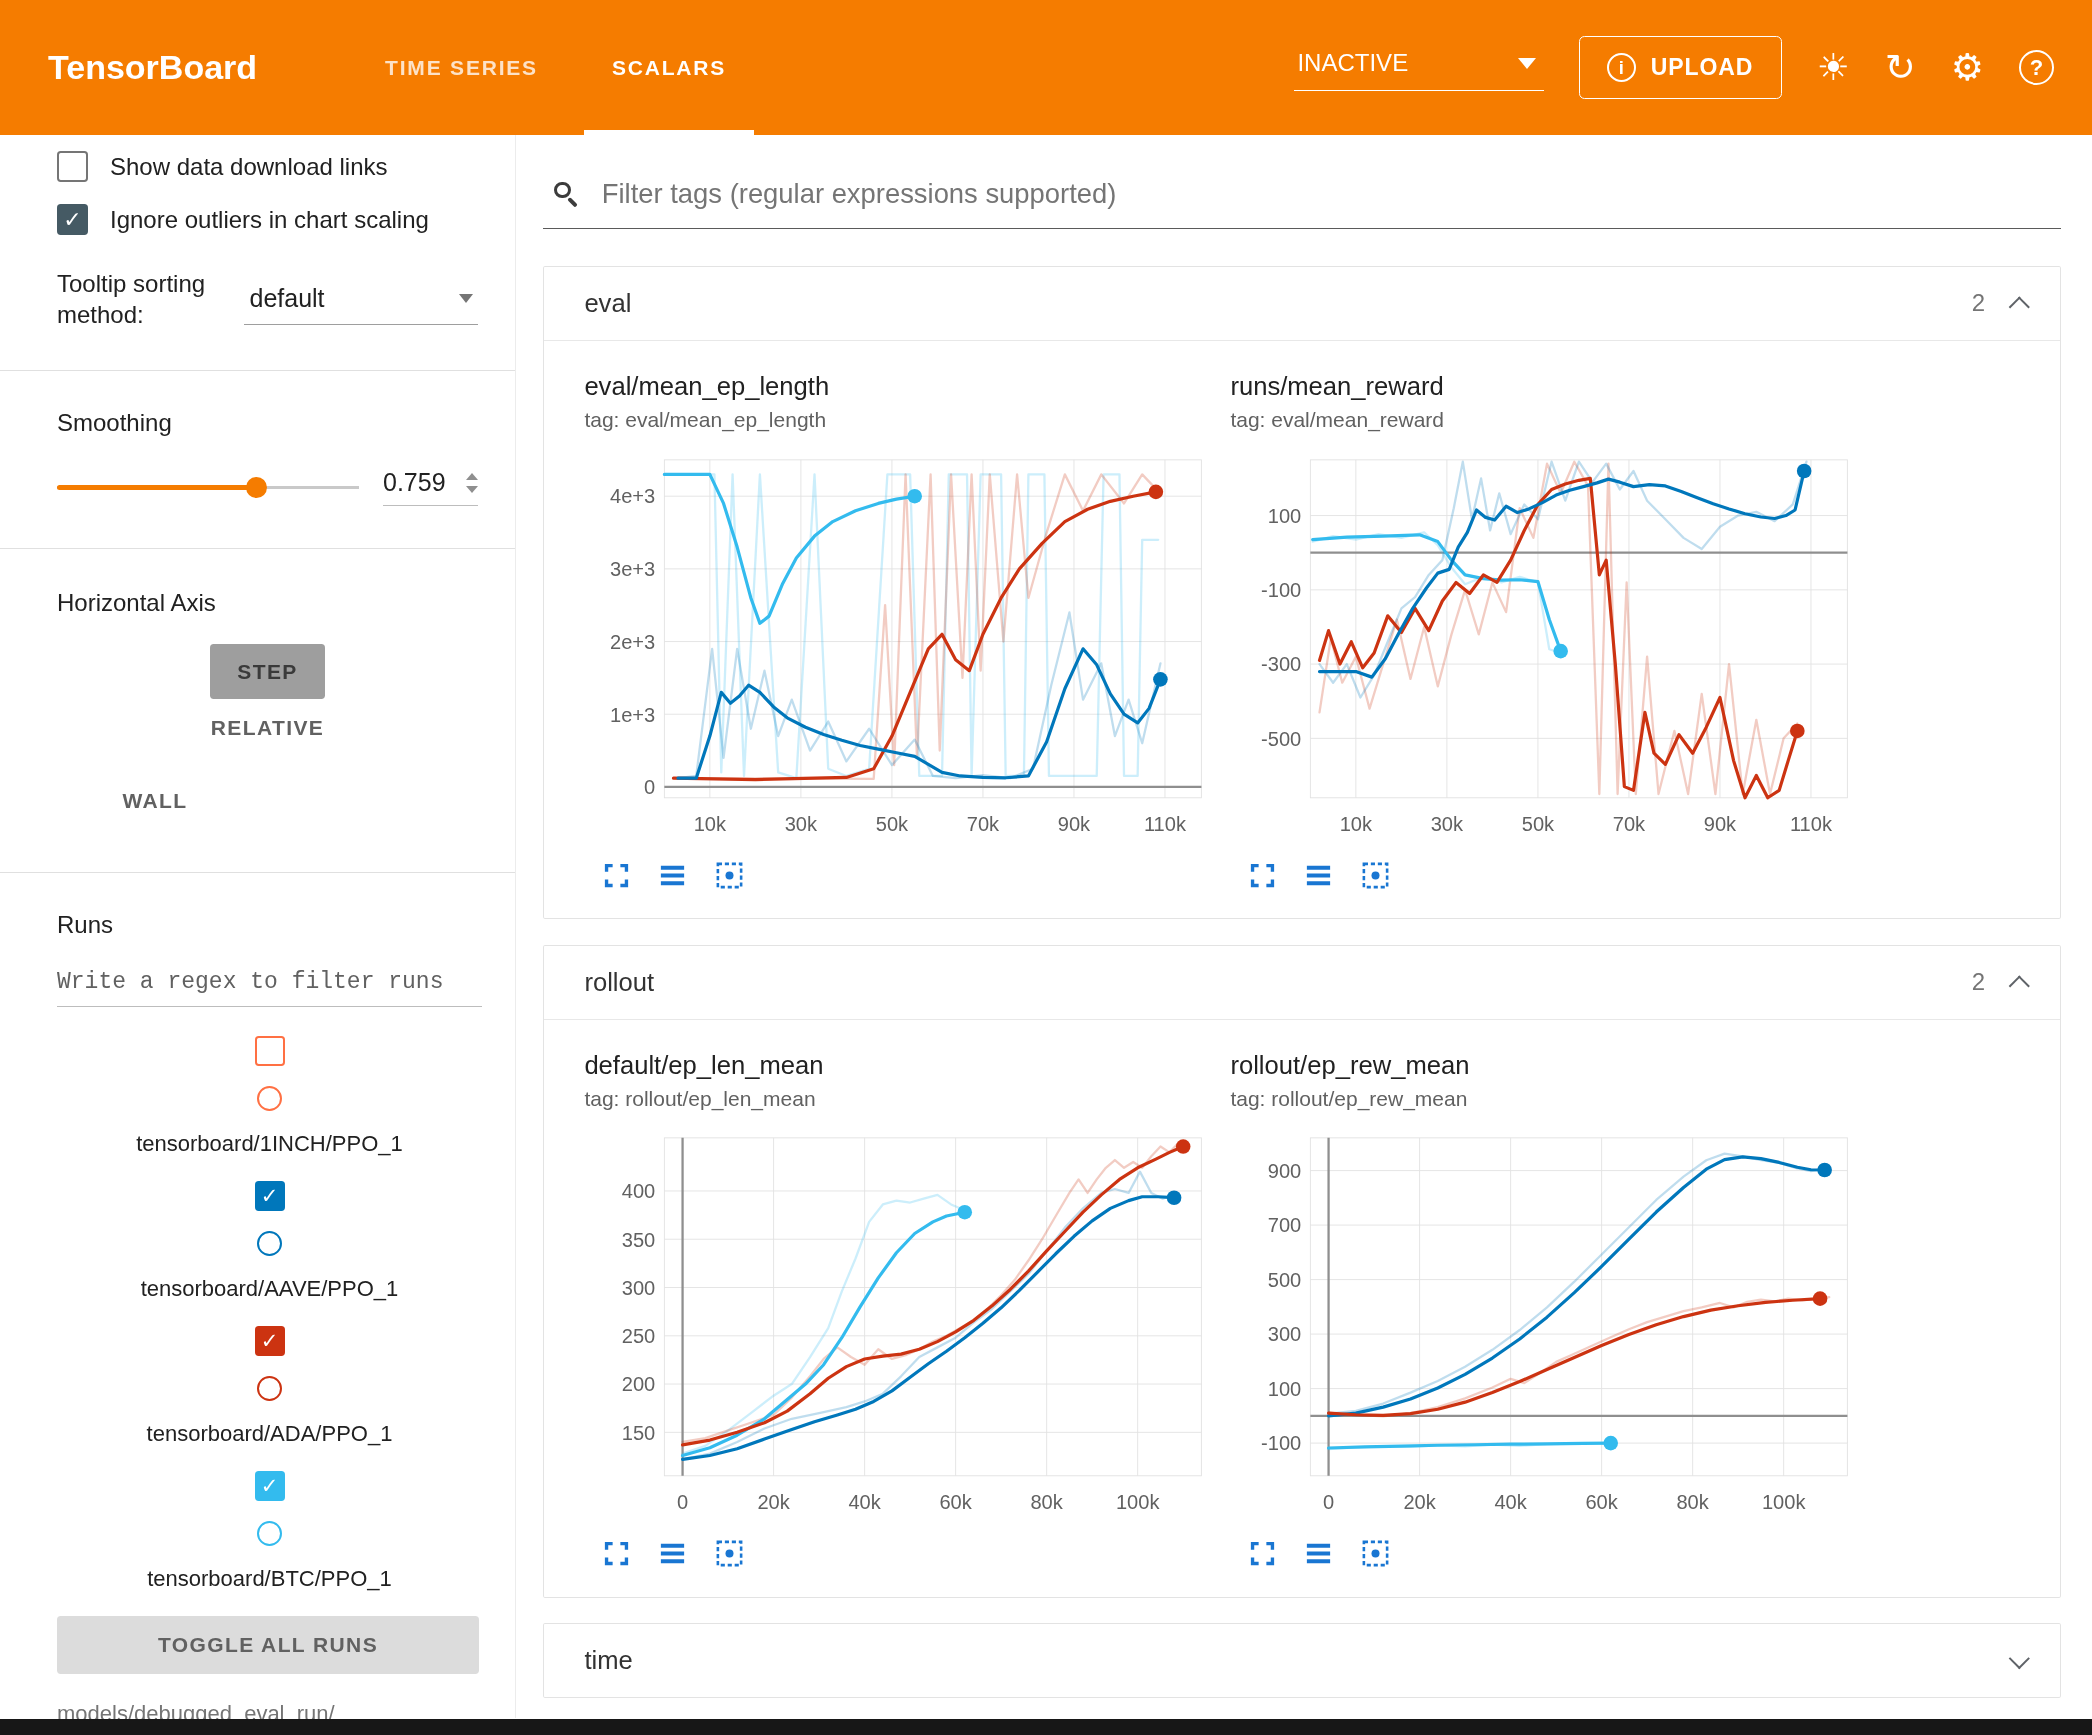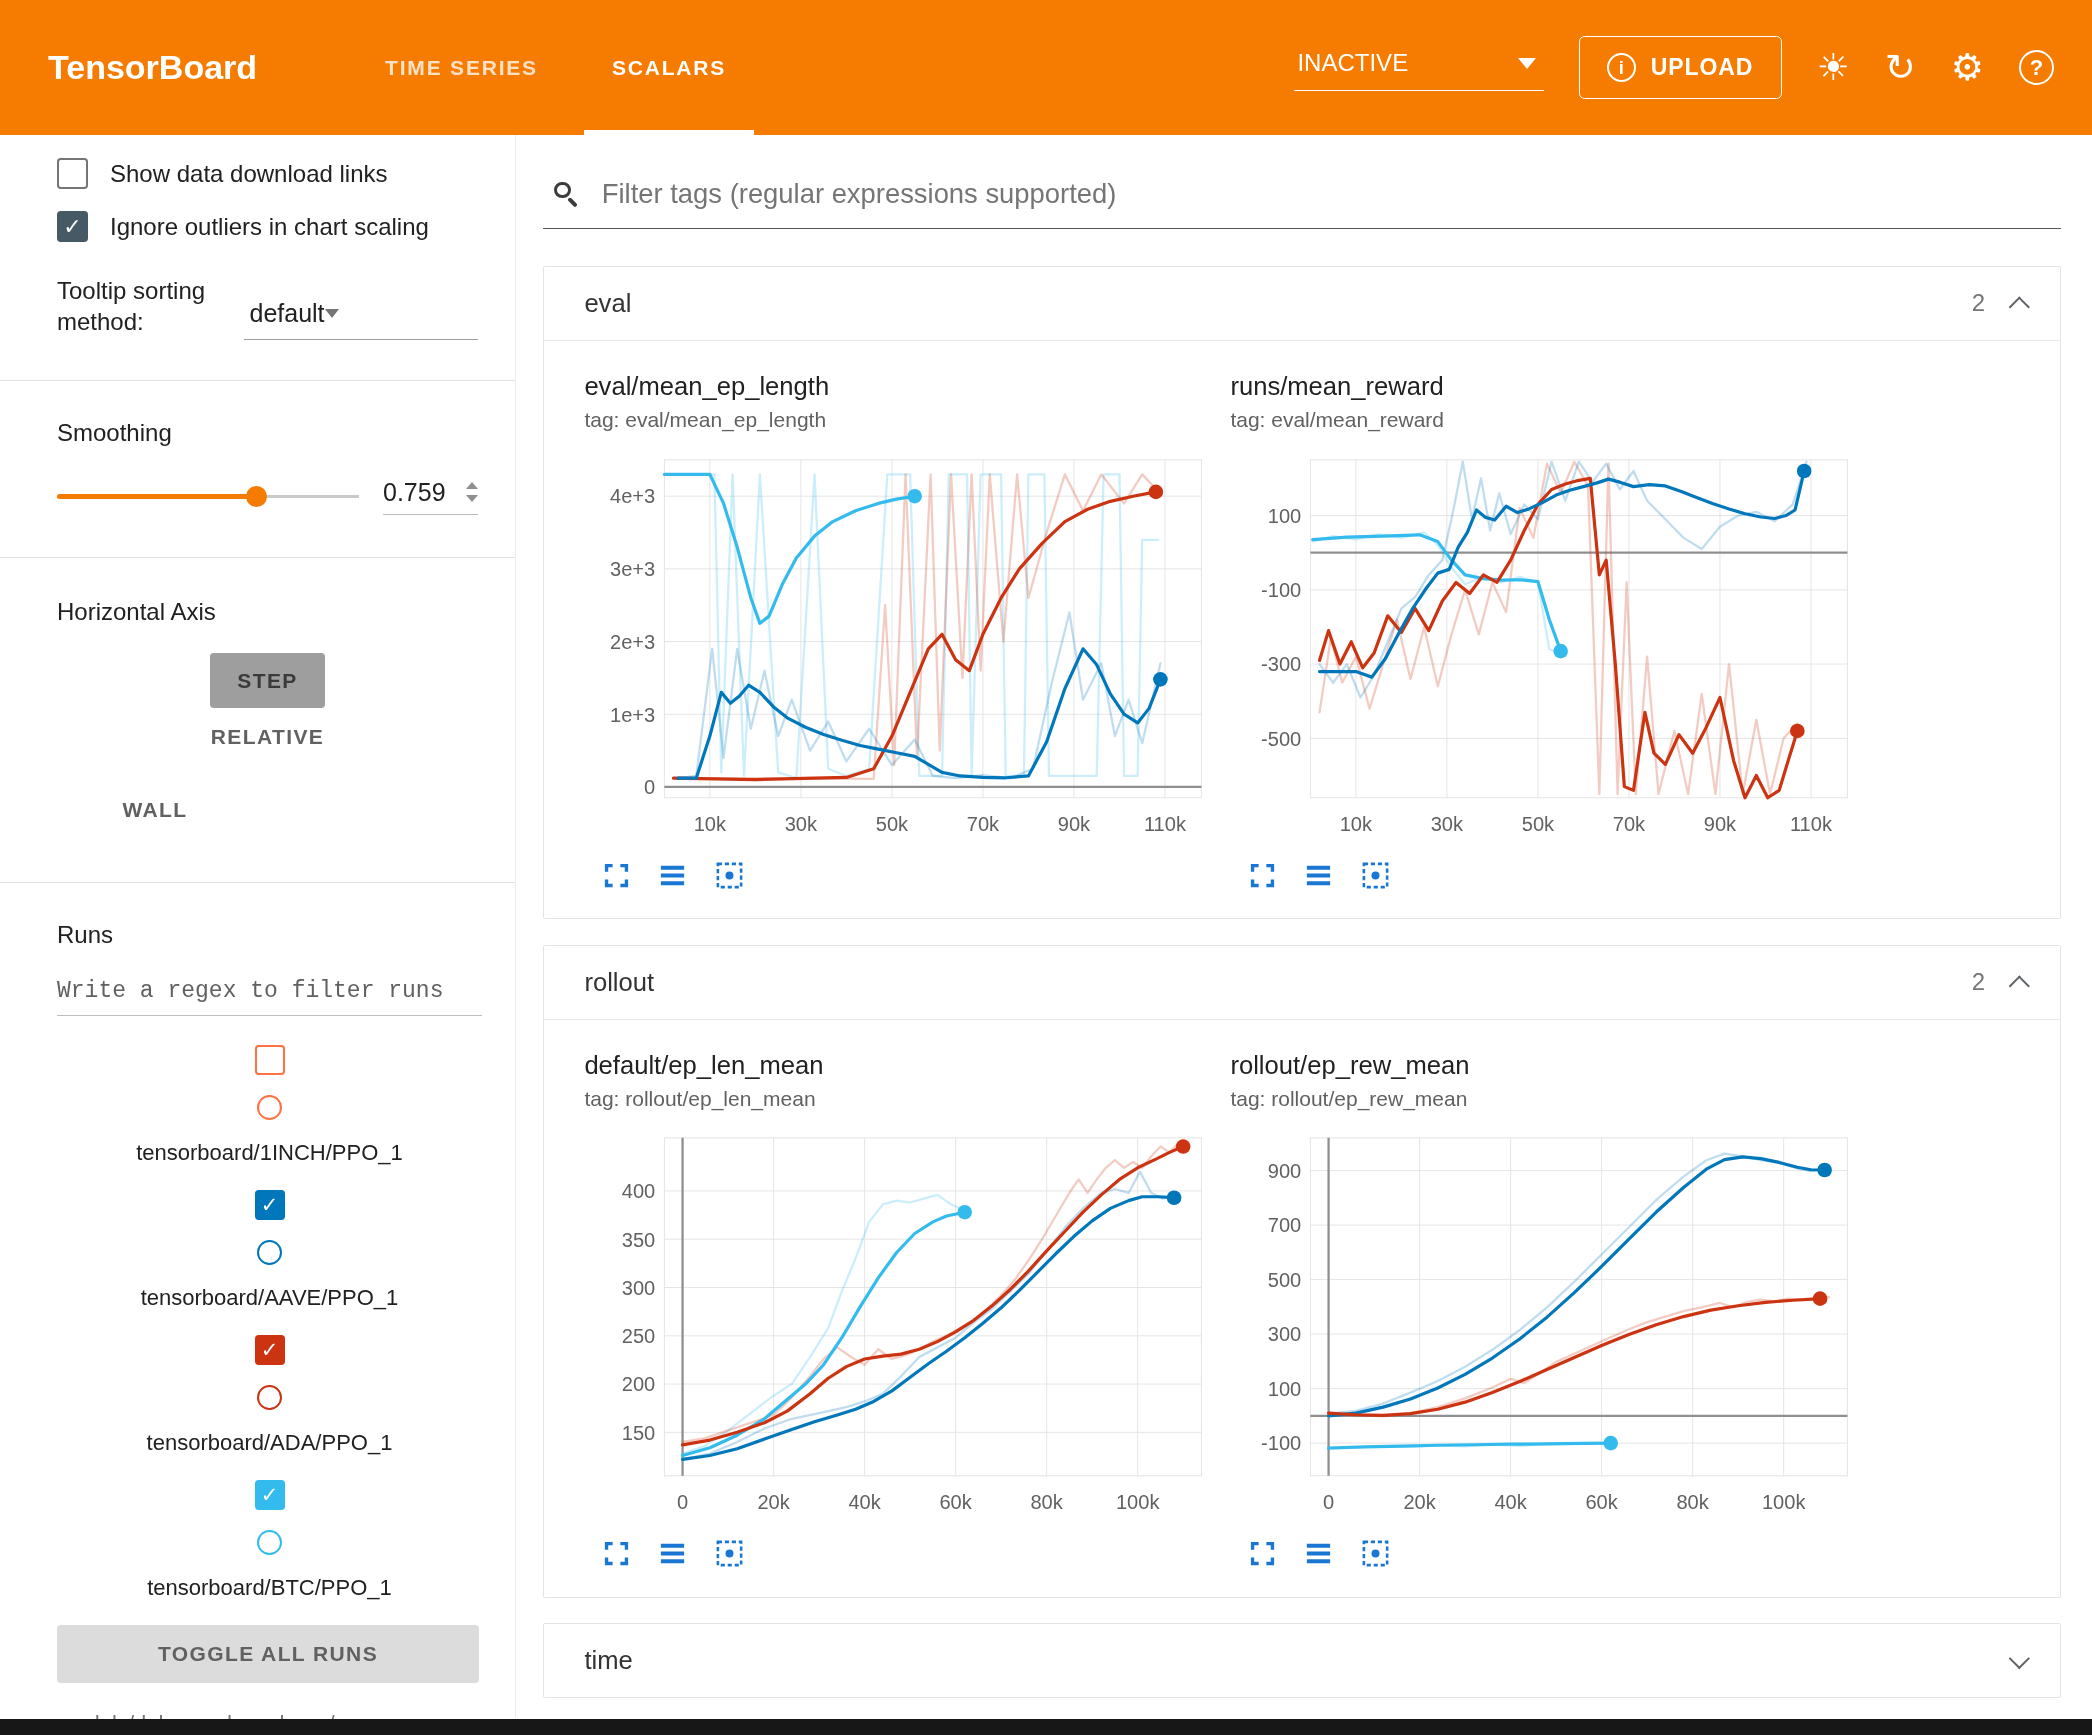--- a/index.html
+++ b/index.html
@@ -17,30 +17,30 @@
   .status-dd{width:239px;display:flex;align-items:center;justify-content:space-between;border-bottom:1.8px solid #fff;padding:5.5px 7.3px 12.8px 3.7px;color:#fff;font-weight:normal;font-size:24px;cursor:pointer;}
   .caret{width:0;height:0;border-left:9.1px solid transparent;border-right:9.1px solid transparent;border-top:11px solid #fff;}
   .caret.gray{border-left-width:7.3px;border-right-width:7.3px;border-top:9.1px solid #757575;}
   .upload-btn{display:flex;align-items:center;gap:14.6px;background:transparent;border:1.8px solid #fff;border-radius:5.5px;color:#fff;font-size:23px;letter-spacing:0.9px;font-weight:bold;padding:16.4px 27.4px;cursor:pointer;font-family:inherit;}
   .info-circle{width:29px;height:29px;border:2.7px solid #fff;border-radius:50%;display:grid;place-items:center;font-size:18.3px;font-style:normal;font-weight:bold;box-sizing:border-box;}
   .hicon{color:#fff;font-size:37px;line-height:1;font-family:"DejaVu Sans",sans-serif;cursor:pointer;}
   .qcircle{width:35px;height:35px;border:2.7px solid #fff;border-radius:50%;box-sizing:border-box;display:grid;place-items:center;font-size:22px;font-weight:bold;font-family:"Liberation Sans",sans-serif;}
 
   
   .content{display:flex;height:1583px;}
-  .sidebar{width:516px;flex:0 0 516px;border-right:0.9px solid #ececec;box-sizing:border-box;padding-top:23px;background:#fff;}
+  .sidebar{width:516px;flex:0 0 516px;border-right:0.9px solid #ececec;box-sizing:border-box;padding-top:16px;background:#fff;}
   .main{flex:1;padding:35px 31px 0 27.4px;box-sizing:border-box;overflow:hidden;}
 
   
   .opt-row{display:flex;align-items:center;gap:22px;margin:0 14.6px 22px 57px;font-size:24px;white-space:nowrap;cursor:pointer;}
   .cb{width:31px;height:31px;border:2.7px solid #757575;border-radius:3.7px;box-sizing:border-box;display:grid;place-items:center;color:#fff;font-size:22px;font-weight:bold;flex:0 0 auto;font-family:"DejaVu Sans",sans-serif;}
   .cb.checked{background:#455a64;border-color:#455a64;}
   .tooltip-row{display:flex;align-items:flex-start;margin:33px 37px 40px 57px;}
   .tt-label{width:187px;font-size:24px;line-height:1.3;}
-  .dd{flex:1;display:flex;align-items:center;border-bottom:0.9px solid #9e9e9e;padding:3.7px 5.5px 11px 5.5px;font-size:25px;margin-top:20px;cursor:pointer;}
+  .dd{flex:1;display:flex;align-items:center;justify-content:space-between;border-bottom:0.9px solid #9e9e9e;padding:3.7px 5.5px 11px 5.5px;font-size:25px;margin-top:12px;cursor:pointer;}
   .divider{border:none;border-top:0.9px solid #e0e0e0;margin:0;}
   .sec-title{font-size:24px;color:#212121;}
   .smoothing{margin:38px 37px 42px 57px;}
   .slider-row{display:flex;align-items:center;gap:24px;margin-top:31px;}
   .slider{position:relative;flex:1;height:33px;cursor:pointer;}
   .slider .track{position:absolute;left:0;right:0;top:15.5px;height:2.7px;background:#c9c9c9;}
   .slider .fill{position:absolute;left:0;width:66%;top:14.6px;height:4.6px;background:#f57c00;border-radius:2.7px;}
   .slider .thumb{position:absolute;left:calc(66% - 10px);top:6.4px;width:21px;height:21px;border-radius:50%;background:#f57c00;}
   .num-input{width:95px;display:flex;align-items:center;justify-content:space-between;border-bottom:1.8px solid #bdbdbd;padding-bottom:7.3px;font-size:25px;cursor:text;}
   .spin{display:flex;flex-direction:column;gap:5.5px;}

